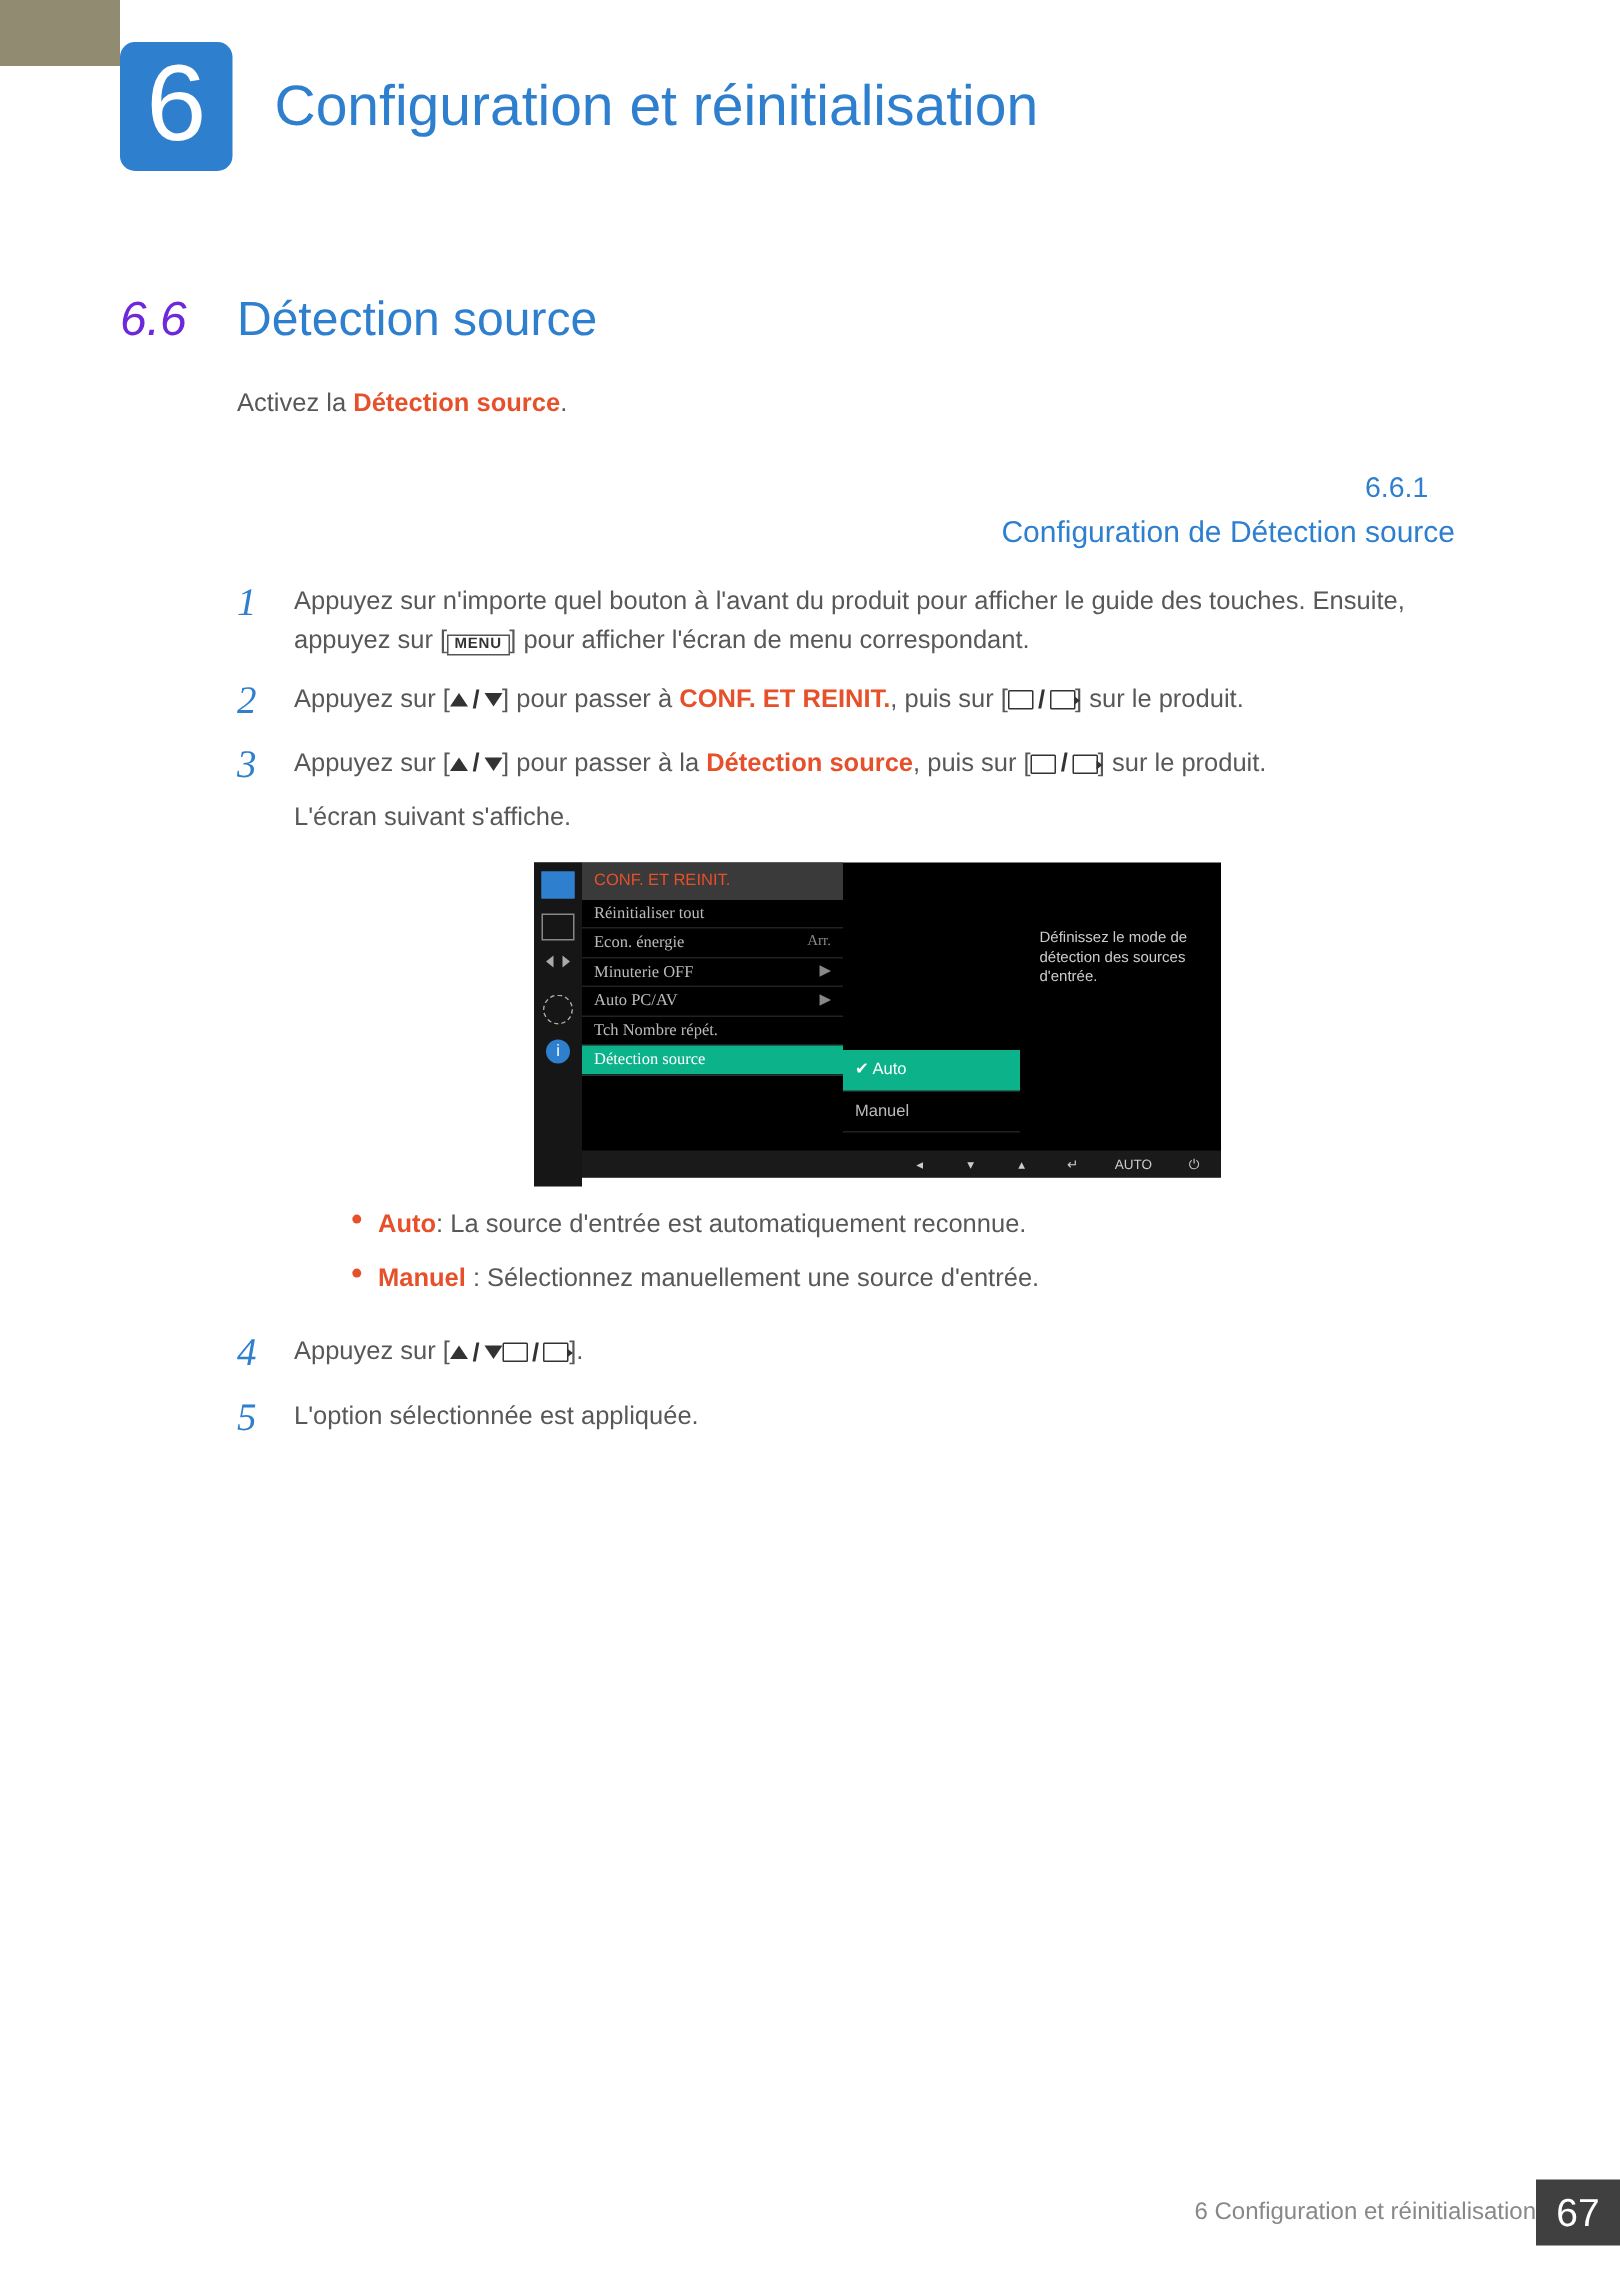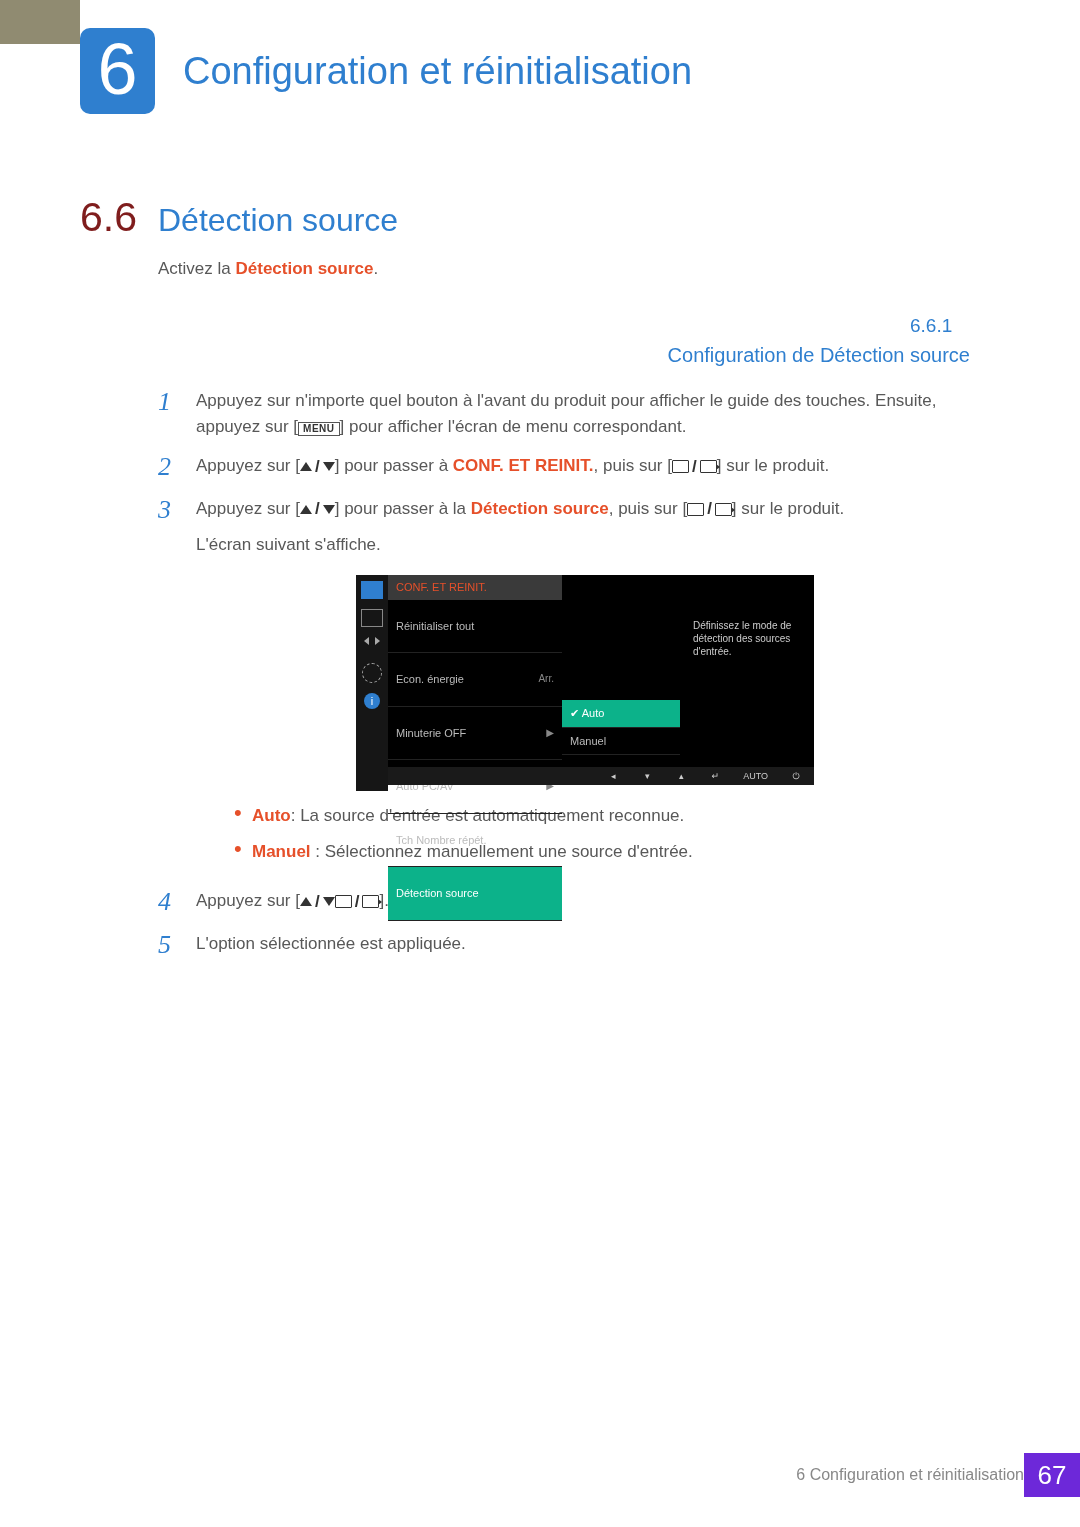--- a/index.html
+++ b/index.html
@@ -5,21 +5,21 @@
   html,body{margin:0;padding:0;font-family:Arial,Helvetica,sans-serif;background:#fff;color:#444;}
   .page{width:1080px;height:1527px;position:relative;box-sizing:border-box;}
   
   .top-stripe{position:absolute;left:0;top:0;width:80px;height:44px;background:#908b71;}
   .header{position:absolute;left:80px;top:28px;right:60px;height:86px;display:flex;align-items:center;}
   .chap-num{width:75px;height:86px;background:#2f7fcf;border-radius:10px;color:#fff;font-size:72px;font-weight:300;display:flex;align-items:center;justify-content:center;position:relative;}
   .chap-num-label{position:relative;top:-2px;}
   .chap-title{font-size:38px;color:#2f7fcf;margin-left:28px;font-weight:400;}
   
   .sec-row{position:absolute;top:194px;left:80px;right:60px;display:flex;align-items:baseline;}
-  .sec-num{color:#7f1d1d;font-size:41px;font-weight:400;width:78px;}
+  .sec-num{color:#6d28d9;font-size:32px;font-weight:400;width:78px;font-style:italic;}
   .sec-title{color:#2f7fcf;font-size:32px;font-weight:400;}
   
   .body{position:absolute;top:256px;left:158px;right:110px;font-size:17px;line-height:1.5;color:#585858;}
   .intro{margin-bottom:30px;}
   .red{color:#e6502a;font-weight:700;}
   .sub-row{display:flex;align-items:flex-end;margin-bottom:18px;flex-direction:column;}
   .sub-num{color:#2f7fcf;font-size:19px;width:60px;}
   .sub-title{color:#2f7fcf;font-size:20px;}
   .step{display:flex;margin-bottom:14px;}
   .step-num{color:#2f7fcf;font-style:italic;font-size:26px;font-family:Georgia,serif;width:38px;flex-shrink:0;line-height:1.1;}
@@ -40,34 +40,34 @@
   .osd-left{position:absolute;left:0;top:0;width:32px;height:210px;background:#161616;display:flex;flex-direction:column;align-items:center;padding-top:6px;gap:10px;}
   .osd-ic{width:20px;height:16px;border:1px solid #888;}
   .osd-ic.blue{background:#2f7fcf;border-color:#2f7fcf;}
   .osd-ic.i{border-radius:50%;width:16px;height:16px;background:#2f7fcf;border:none;text-align:center;color:#fff;font-size:11px;line-height:16px;}
   .osd-ic.arrows{border:none;position:relative;}
   .osd-ic.arrows::before{content:"";position:absolute;left:2px;top:0;width:0;height:0;border-top:4px solid transparent;border-bottom:4px solid transparent;border-right:5px solid #aaa;}
   .osd-ic.arrows::after{content:"";position:absolute;right:2px;top:0;width:0;height:0;border-top:4px solid transparent;border-bottom:4px solid transparent;border-left:5px solid #aaa;}
   .osd-ic.gear{border:none;width:18px;height:18px;border-radius:50%;border:1.5px dashed #aaa;}
   .osd-list{position:absolute;left:32px;top:0;width:174px;}
   .osd-title{background:#3a3a3a;color:#e6502a;padding:4px 8px;font-size:11px;}
-  .osd-item{padding:18px 8px;border-bottom:1px solid #222;display:flex;justify-content:space-between;}
+  .osd-item{padding:1px 8px;border-bottom:1px solid #222;display:flex;justify-content:space-between;font-family:Liberation Serif, serif;}
   .osd-item .val{color:#888;font-size:10px;}
   .osd-item.sel{background:#0cb28a;color:#fff;}
   .osd-opts{position:absolute;left:206px;top:125px;width:118px;}
   .osd-opt{padding:5px 8px;border-bottom:1px solid #222;}
   .osd-opt.sel{background:#0cb28a;color:#fff;}
   .osd-opt.sel::before{content:"✔ ";color:#fff;}
   .osd-desc{position:absolute;right:6px;top:8px;width:115px;font-size:10px;color:#ccc;line-height:1.3;margin-top:36px;}
   .osd-bar{position:absolute;bottom:0;left:32px;right:0;height:18px;background:#1a1a1a;display:flex;align-items:center;justify-content:flex-end;gap:22px;padding:0 12px;font-size:9px;color:#ccc;}
   .osd-bar .sym{display:inline-block;width:12px;text-align:center;}
   
   .footer{position:absolute;bottom:30px;right:0;display:flex;align-items:center;}
   .footer-txt{color:#888;font-size:16px;margin-right:0;}
-  .footer-pg{width:56px;height:44px;background:#6d28d9;color:#fff;font-size:26px;display:flex;align-items:center;justify-content:center;}
+  .footer-pg{width:56px;height:44px;background:#404040;color:#fff;font-size:26px;display:flex;align-items:center;justify-content:center;}
 </style>
 </head>
 <body>
 
 <div class="page">
   <div class="top-stripe"></div>
 
   <div class="header">
     <div class="chap-num">
       <span class="chap-num-label">6</span>

